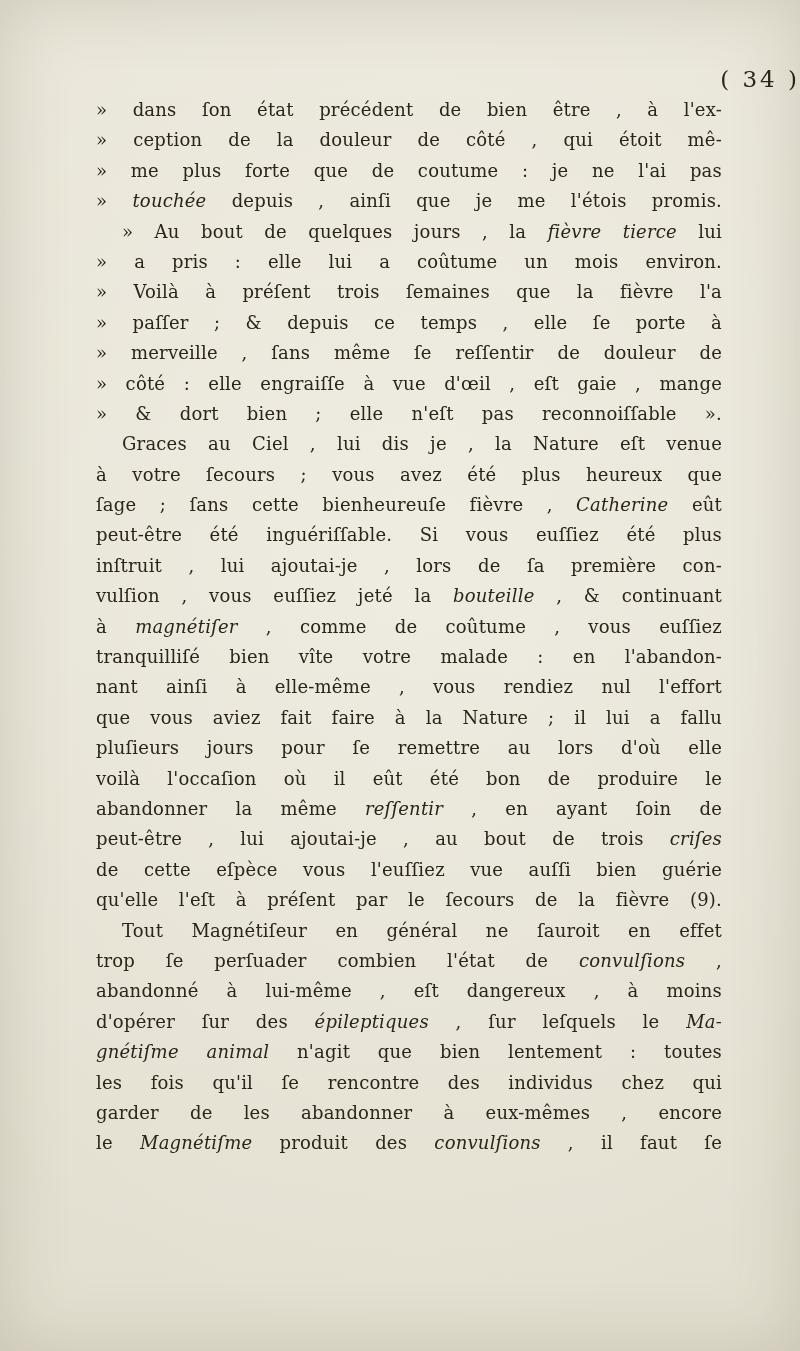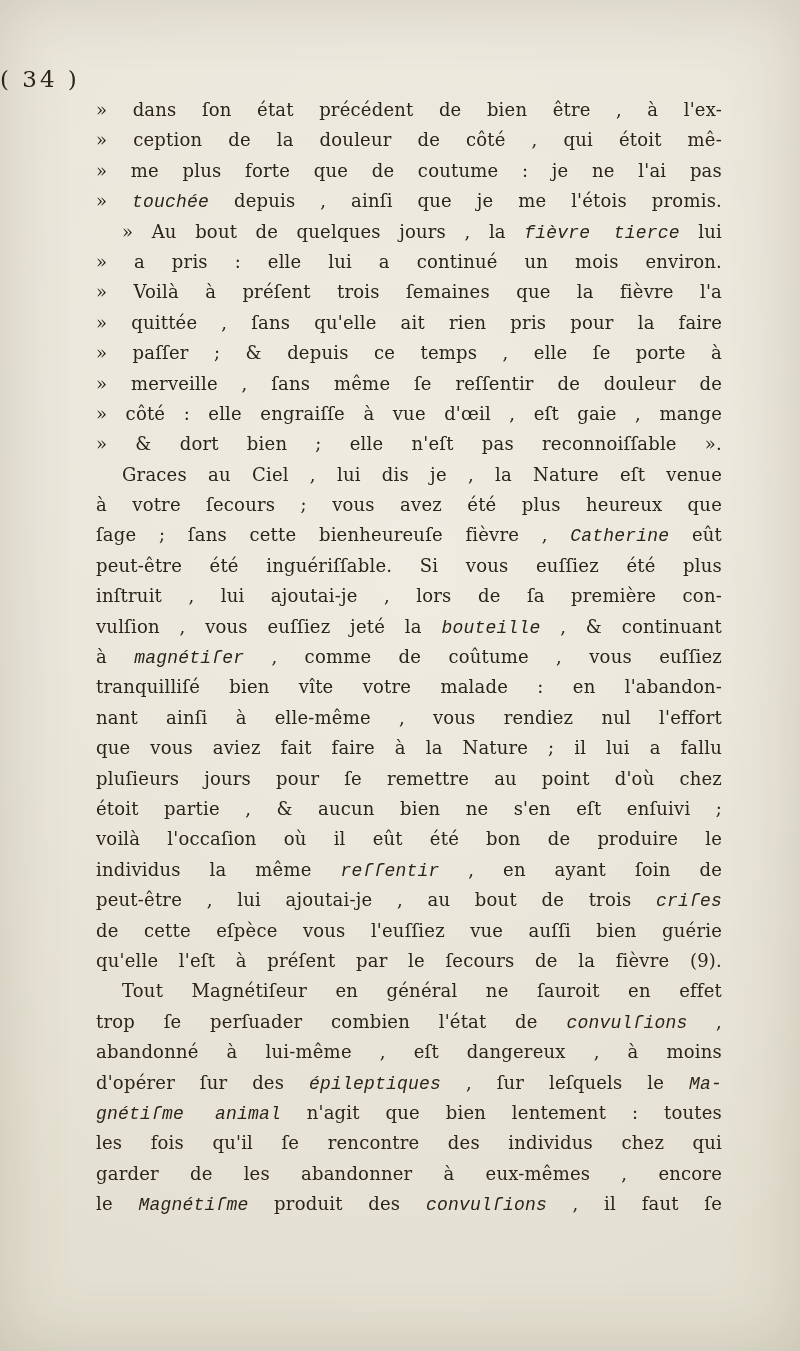--- a/index.html
+++ b/index.html
@@ -19,21 +19,21 @@
     width:800px;height:1351px;
     background:
       radial-gradient(130% 95% at 52% 42%, rgba(255,255,255,0.30), rgba(255,255,255,0) 62%),
       linear-gradient(#eae6d9, #e3dfd0);
     box-shadow: inset 0 0 70px rgba(95,84,60,0.20);
     overflow:hidden;
   }
   .pagenum{
     position:absolute;
     top:66px;left:0;right:0;
-    text-align:left;
+    text-align:right;
     font-size:23px;
     letter-spacing:3px;
   }
   .text{
     position:absolute;
     top:95px;
     left:96px;
     width:626px;
     font-size:18px;
     letter-spacing:0.2px;
@@ -42,55 +42,52 @@
     height:30.4px;
     line-height:30.4px;
     text-align:justify;
     text-align-last:justify;
   }
   .line.indent{
     padding-left:26px;
   }
   .it{
     font-style:italic;
-    font-family:Liberation Mono, monospace;
   }
 </style>
 </head>
 <body>
 
 <div class="page">
   <div class="pagenum">( 34 )</div>
   <div class="text">
       <div class="line"><span>» dans ſon état précédent de bien être , à l'ex-</span></div>
       <div class="line"><span>» ception de la douleur de côté , qui étoit mê-</span></div>
       <div class="line"><span>» me plus forte que de coutume : je ne l'ai pas</span></div>
       <div class="line"><span>» </span><span class="it">touchée</span><span> depuis , ainſi que je me l'étois promis.</span></div>
       <div class="line indent"><span>» Au bout de quelques jours , la </span><span class="it">fièvre tierce</span><span> lui</span></div>
-      <div class="line"><span>» a pris : elle lui a continué un mois environ.</span></div>
+      <div class="line"><span>» a pris : elle lui a coûtume un mois environ.</span></div>
       <div class="line"><span>» Voilà à préſent trois ſemaines que la fièvre l'a</span></div>
-      <div class="line"><span>» quittée , ſans qu'elle ait rien pris pour la faire</span></div>
       <div class="line"><span>» paſſer ; &amp; depuis ce temps , elle ſe porte à</span></div>
       <div class="line"><span>» merveille , ſans même ſe reſſentir de douleur de</span></div>
       <div class="line"><span>» côté : elle engraiſſe à vue d'œil , eſt gaie , mange</span></div>
       <div class="line"><span>» &amp; dort bien ; elle n'eſt pas reconnoiſſable ».</span></div>
       <div class="line indent"><span>Graces au Ciel , lui dis je , la Nature eſt venue</span></div>
       <div class="line"><span>à votre ſecours ; vous avez été plus heureux que</span></div>
       <div class="line"><span>ſage ; ſans cette bienheureuſe fièvre , </span><span class="it">Catherine</span><span> eût</span></div>
       <div class="line"><span>peut-être été inguériſſable. Si vous euſſiez été plus</span></div>
       <div class="line"><span>inſtruit , lui ajoutai-je , lors de ſa première con-</span></div>
       <div class="line"><span>vulſion , vous euſſiez jeté la </span><span class="it">bouteille</span><span> , &amp; continuant</span></div>
       <div class="line"><span>à </span><span class="it">magnétiſer</span><span> , comme de coûtume , vous euſſiez</span></div>
       <div class="line"><span>tranquilliſé bien vîte votre malade : en l'abandon-</span></div>
       <div class="line"><span>nant ainſi à elle-même , vous rendiez nul l'effort</span></div>
       <div class="line"><span>que vous aviez fait faire à la Nature ; il lui a fallu</span></div>
-      <div class="line"><span>pluſieurs jours pour ſe remettre au point d'où chez</span></div>
-      <div class="line"><span>étoit partie , &amp; aucun bien ne s'en eſt enſuivi ;</span></div>
+      <div class="line"><span>pluſieurs jours pour ſe remettre au lors d'où elle</span></div>
       <div class="line"><span>voilà l'occaſion où il eût été bon de produire le</span></div>
-      <div class="line"><span>individus la même </span><span class="it">reſſentir</span><span> , en ayant ſoin de</span></div>
+      <div class="line"><span>abandonner la même </span><span class="it">reſſentir</span><span> , en ayant ſoin de</span></div>
       <div class="line"><span>peut-être , lui ajoutai-je , au bout de trois </span><span class="it">criſes</span></div>
       <div class="line"><span>de cette eſpèce vous l'euſſiez vue auſſi bien guérie</span></div>
       <div class="line"><span>qu'elle l'eſt à préſent par le ſecours de la fièvre (9).</span></div>
       <div class="line indent"><span>Tout Magnétiſeur en général ne ſauroit en effet</span></div>
       <div class="line"><span>trop ſe perſuader combien l'état de </span><span class="it">convulſions</span><span> ,</span></div>
       <div class="line"><span>abandonné à lui-même , eſt dangereux , à moins</span></div>
       <div class="line"><span>d'opérer ſur des </span><span class="it">épileptiques</span><span> , ſur leſquels le </span><span class="it">Ma-</span></div>
       <div class="line"><span class="it">gnétiſme animal</span><span> n'agit que bien lentement : toutes</span></div>
       <div class="line"><span>les fois qu'il ſe rencontre des individus chez qui</span></div>
       <div class="line"><span>garder de les abandonner à eux-mêmes , encore</span></div>

